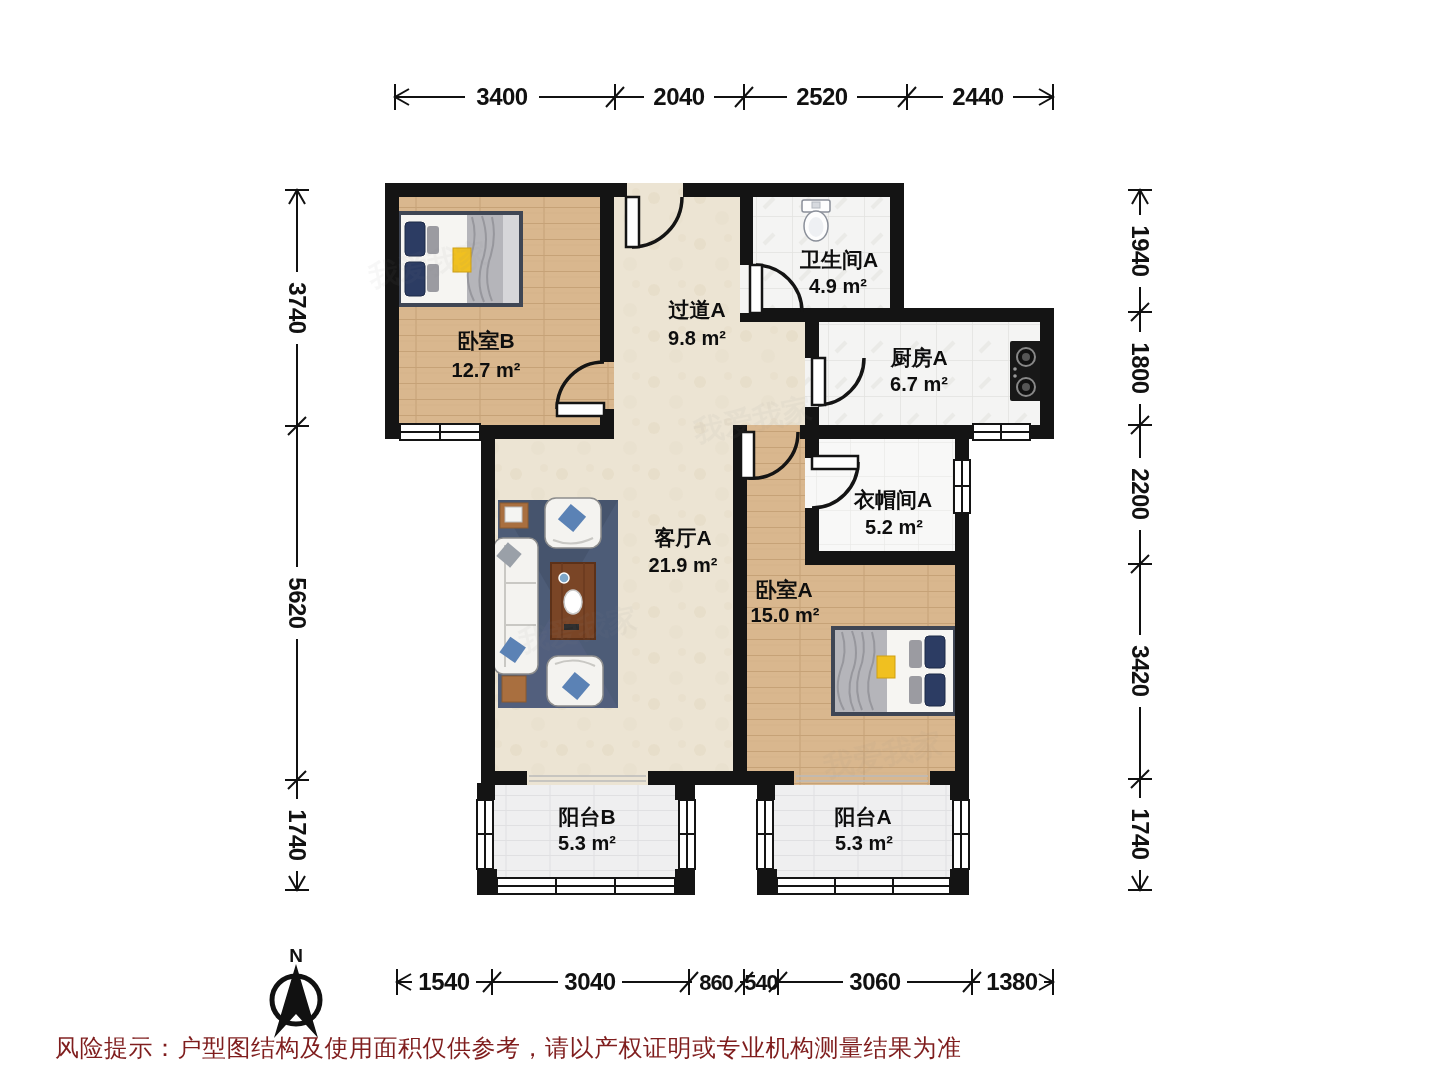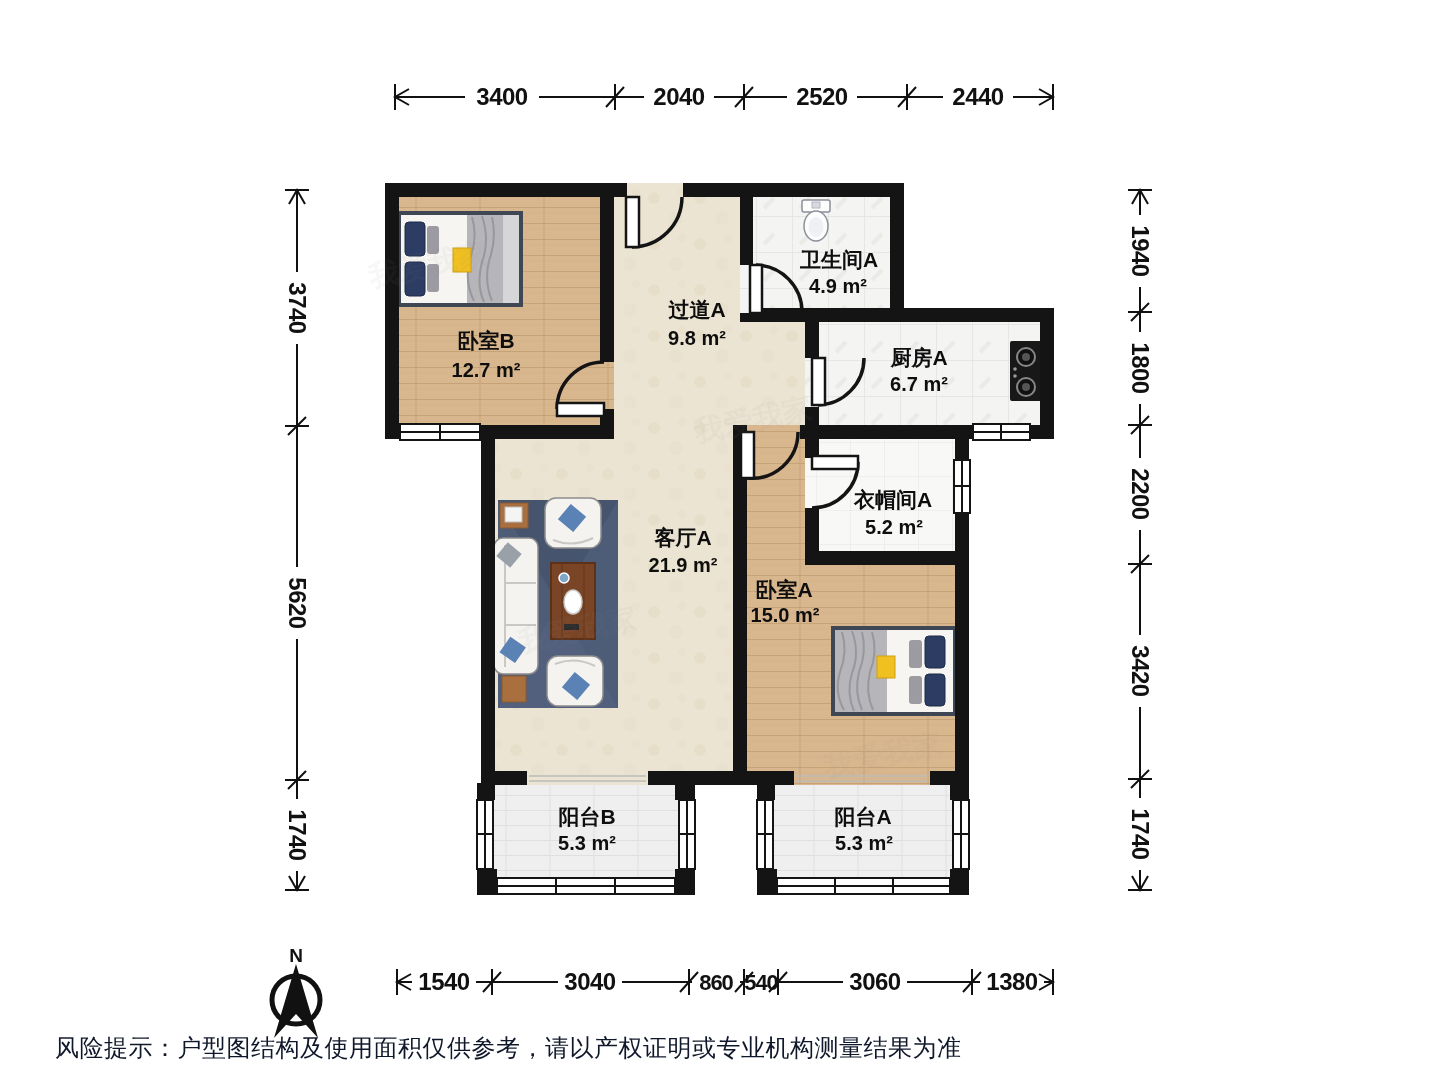--- a/index.html
+++ b/index.html
@@ -6,21 +6,21 @@
   #stage{position:relative;width:1440px;height:1080px;background:#ffffff;overflow:hidden;
          font-family:"Liberation Sans","DejaVu Sans",sans-serif;}
   svg{position:absolute;left:0;top:0;}
   .rname{font-size:21px;font-weight:700;fill:#0e0e0e;text-anchor:middle;}
   .rarea{font-size:20px;font-weight:700;fill:#0e0e0e;text-anchor:middle;}
   .dimtxt{font-size:24px;font-weight:700;fill:#111;text-anchor:middle;letter-spacing:-0.5px;}
   .dimtxt-s{font-size:22px;font-weight:700;fill:#111;text-anchor:middle;letter-spacing:-1px;}
   .wm{font-size:30px;font-weight:700;fill:#8a8a8a;opacity:0.06;text-anchor:middle;}
   .compass-n{font-size:19px;font-weight:700;fill:#111;text-anchor:middle;}
   #disclaimer{position:absolute;left:55px;top:1032px;width:1340px;font-size:24px;
-              color:#0f172a;letter-spacing:0.5px;white-space:nowrap;}
+              color:#7f1d1d;letter-spacing:0.5px;white-space:nowrap;}
 </style>
 </head>
 <body>
 
 <div id="stage">
 <svg width="1440" height="1080" viewBox="0 0 1440 1080">
   <defs>
     <pattern id="wood" width="64" height="16" patternUnits="userSpaceOnUse">
       <rect width="64" height="16" fill="#d9b78e"></rect>
       <path d="M0,15.5 H64" stroke="#c6a277" stroke-width="1"></path>

